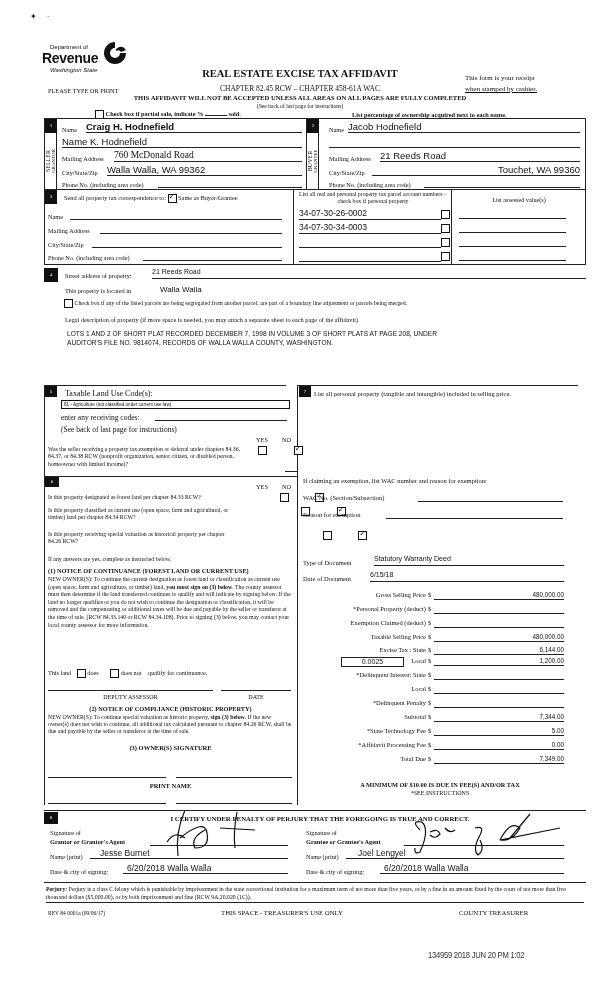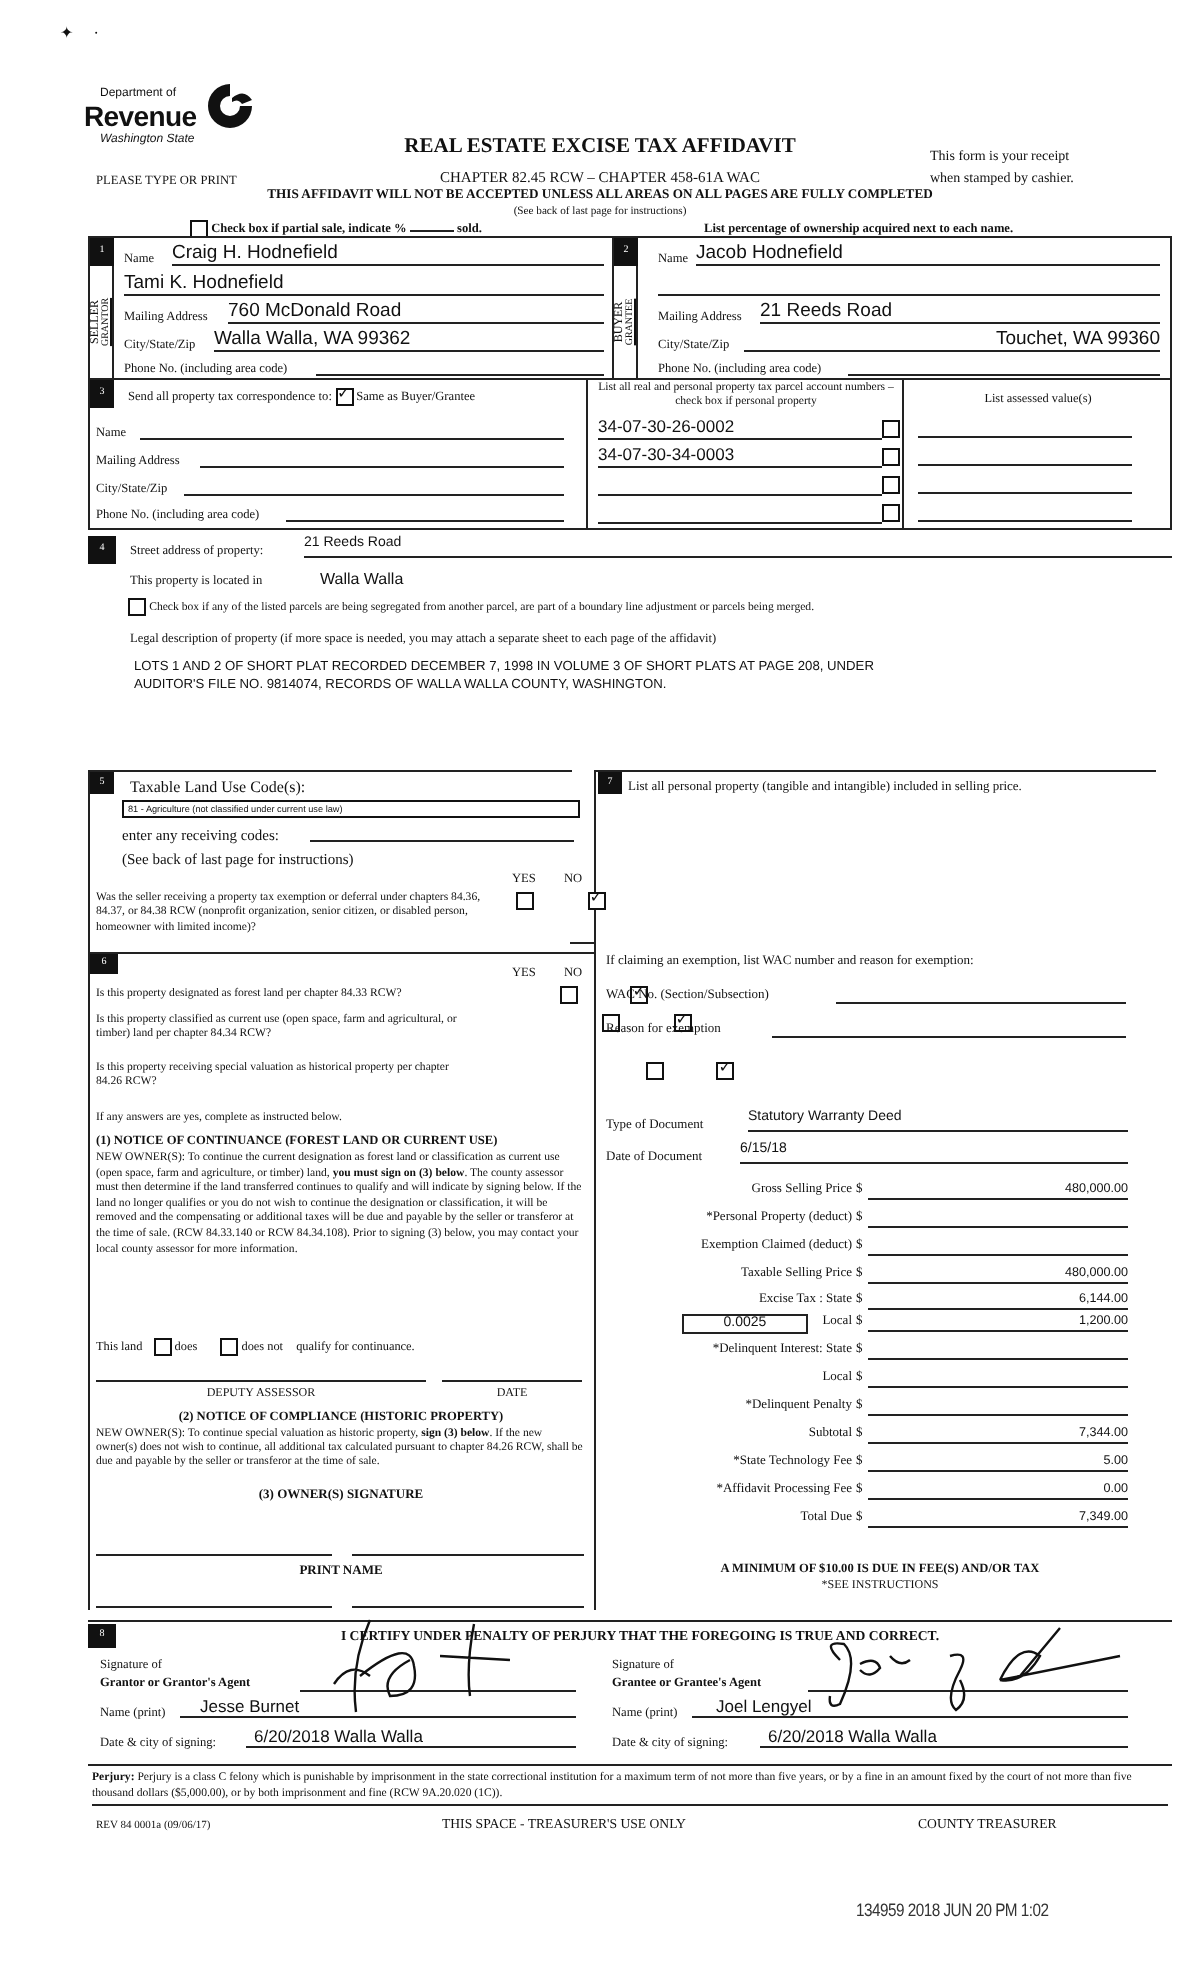--- a/index.html
+++ b/index.html
@@ -35,21 +35,21 @@
   <svg style="position:absolute;left:64px;top:0px;" width="26" height="26" viewBox="0 0 26 26">
     <path d="M13 2 A11 11 0 1 0 24 13 L18 13 A5 5 0 1 1 13 8 Z" fill="#111"></path>
     <path d="M14 9 Q20 4 24 10 L19 12 Q17 9 14 11 Z" fill="#111"></path>
   </svg>
 </div>
 
 <div class="abs" style="left:48px;top:87px;font-size:6.3px;">PLEASE TYPE OR PRINT</div>
 <div class="abs b ctr" style="left:170px;top:68px;width:260px;font-size:10.5px;">REAL ESTATE EXCISE TAX AFFIDAVIT</div>
 <div class="abs ctr" style="left:170px;top:84px;width:260px;font-size:7.5px;">CHAPTER 82.45 RCW – CHAPTER 458-61A WAC</div>
 <div class="abs" style="left:465px;top:74px;font-size:7px;">This form is your receipt</div>
-<div class="abs" style="left:465px;top:85px;font-size:7px;">when stamped by cashier.</div>
+<div class="abs" style="left:465px;top:85px;font-size:7px;text-decoration:underline;">when stamped by cashier.</div>
 <div class="abs b ctr" style="left:60px;top:94px;width:480px;font-size:6.6px;">THIS AFFIDAVIT WILL NOT BE ACCEPTED UNLESS ALL AREAS ON ALL PAGES ARE FULLY COMPLETED</div>
 <div class="abs ctr" style="left:200px;top:103px;width:200px;font-size:5.6px;">(See back of last page for instructions)</div>
 <div class="abs" style="left:95px;top:110px;font-size:6.3px;">
   <span class="cb"></span>
   <span class="b">Check box if partial sale, indicate %</span>
   <span style="display:inline-block;width:22px;border-bottom:1px solid #222;"></span>
   <span class="b">sold.</span>
 </div>
 <div class="abs b" style="left:352px;top:111px;font-size:6.3px;">List percentage of ownership acquired next to each name.</div>
 
@@ -62,24 +62,24 @@
 
 
 <div class="secnum" style="left:45px;top:119px;">1</div>
 <div class="abs" style="left:45px;top:133px;width:12px;height:56px;border-right:1px solid #222;">
   <div style="position:absolute;left:-18px;top:22px;width:48px;transform:rotate(-90deg);font-size:6px;text-align:center;line-height:6px;">
     <div>SELLER</div>
     <div style="text-decoration:underline;font-size:5px;">GRANTOR</div>
   </div>
 </div>
 <div class="abs lbl" style="left:62px;top:126px;">Name</div>
-<div class="abs hand ul" style="left:86px;top:121px;width:216px;height:12px;">Craig H. Hodnefield</div>
-<div class="abs hand ul" style="left:62px;top:136px;width:240px;height:12px;">Tami K. Hodnefield</div>
+<div class="abs hand ul" style="left:86px;top:121px;width:216px;height:12px;font-weight:bold;">Craig H. Hodnefield</div>
+<div class="abs hand ul" style="left:62px;top:136px;width:240px;height:12px;">Name K. Hodnefield</div>
 <div class="abs lbl" style="left:62px;top:155px;">Mailing Address</div>
-<div class="abs hand ul" style="left:114px;top:150px;width:188px;height:12px;">760 McDonald Road</div>
+<div class="abs hand ul" style="left:114px;top:150px;width:188px;height:12px;font-family:Liberation Serif, serif;">760 McDonald Road</div>
 <div class="abs lbl" style="left:62px;top:169px;">City/State/Zip</div>
 <div class="abs hand ul" style="left:107px;top:164px;width:195px;height:12px;">Walla Walla, WA 99362</div>
 <div class="abs lbl" style="left:62px;top:181px;">Phone No. (including area code)</div>
 <div class="abs ul" style="left:158px;top:178px;width:144px;height:10px;"></div>
 
 
 <div class="secnum" style="left:307px;top:119px;">2</div>
 <div class="abs" style="left:307px;top:133px;width:12px;height:56px;border-right:1px solid #222;">
   <div style="position:absolute;left:-18px;top:22px;width:48px;transform:rotate(-90deg);font-size:6px;text-align:center;line-height:6px;">
     <div>BUYER</div>

